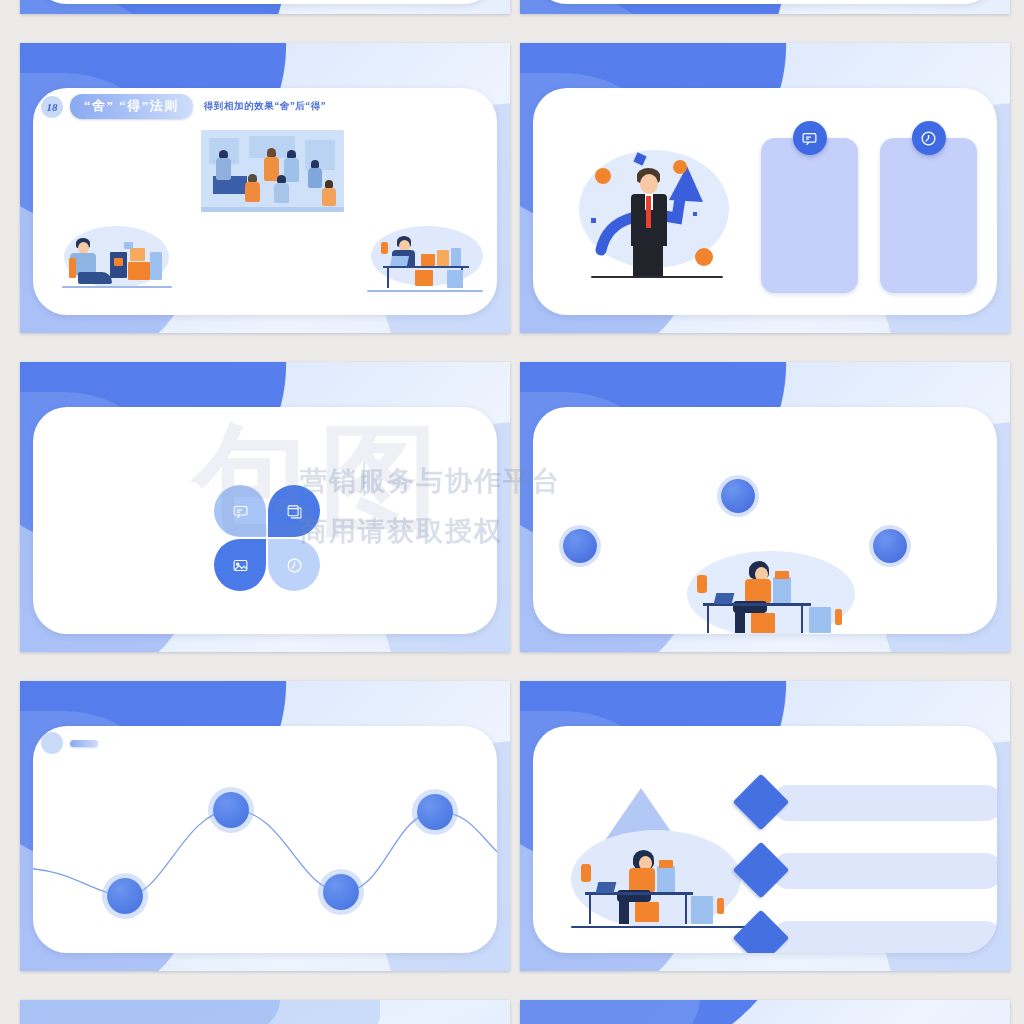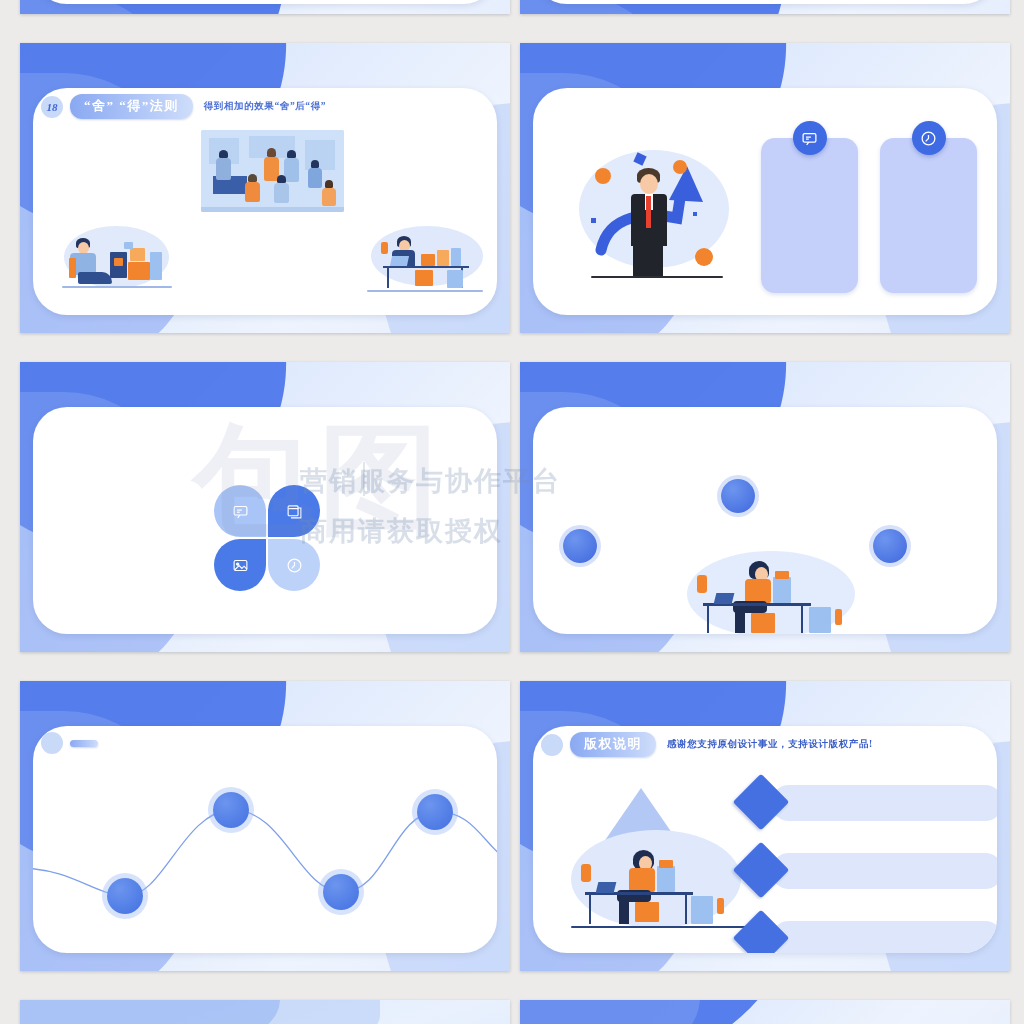--- a/index.html
+++ b/index.html
@@ -508,25 +508,20 @@
 
       </div>
     </div>
 
     <div class="slide">
       <div class="bg-wave-a"></div>
       <div class="bg-wave-b"></div>
       <div class="bg-wave-c"></div>
       <div class="card">
 
-        <div class="hdr">
-          <div class="hdr-num"></div>
-          <div class="hdr-pill">版权说明</div>
-          <div class="hdr-sub dark">感谢您支持原创设计事业，支持设计版权产品!</div>
-        </div>
 
         <div class="s21-illus">
           <div style="position:absolute;left:18px;top:0;width:0;height:0;border-left:62px solid transparent;border-right:62px solid transparent;border-bottom:90px solid #b3c8f4;"></div>
           <div class="blob" style="left:10px;top:42px;width:170px;height:98px;background:#dfe9fb;"></div>
           <div class="pers-hair" style="left:72px;top:62px;width:21px;height:19px;background:#1e2d4f;border-radius:50% 50% 30% 30%;"></div>
           <div class="pers-head" style="left:78px;top:68px;width:13px;height:15px;"></div>
           <div class="pers-body" style="left:68px;top:80px;width:26px;height:24px;background:#f2842d;"></div>
           <div style="position:absolute;left:56px;top:102px;width:34px;height:12px;background:#1e2d4f;border-radius:4px;"></div>
           <div style="position:absolute;left:58px;top:110px;width:10px;height:26px;background:#1e2d4f;"></div>
           <div style="position:absolute;left:24px;top:104px;width:108px;height:2.5px;background:#2a4480;"></div>

